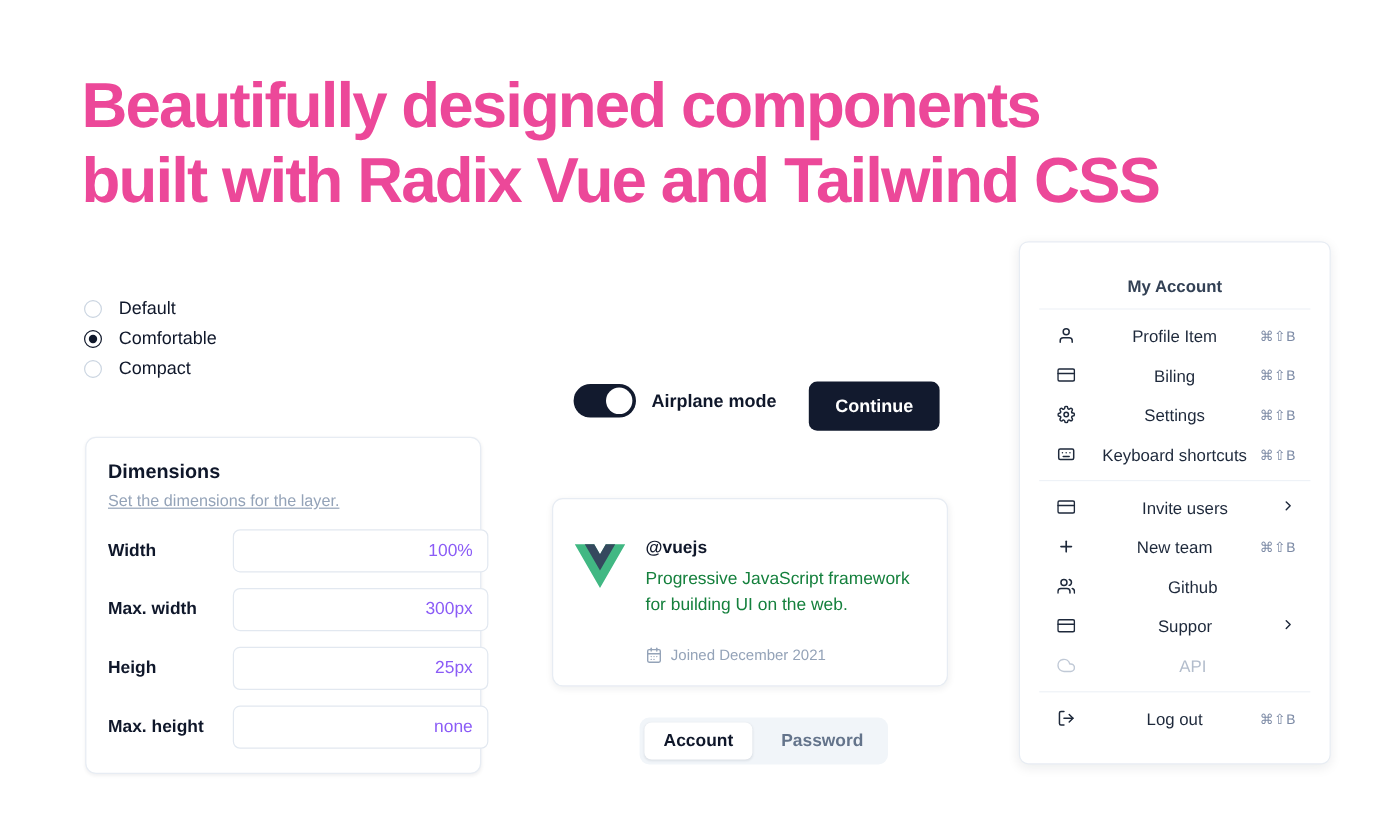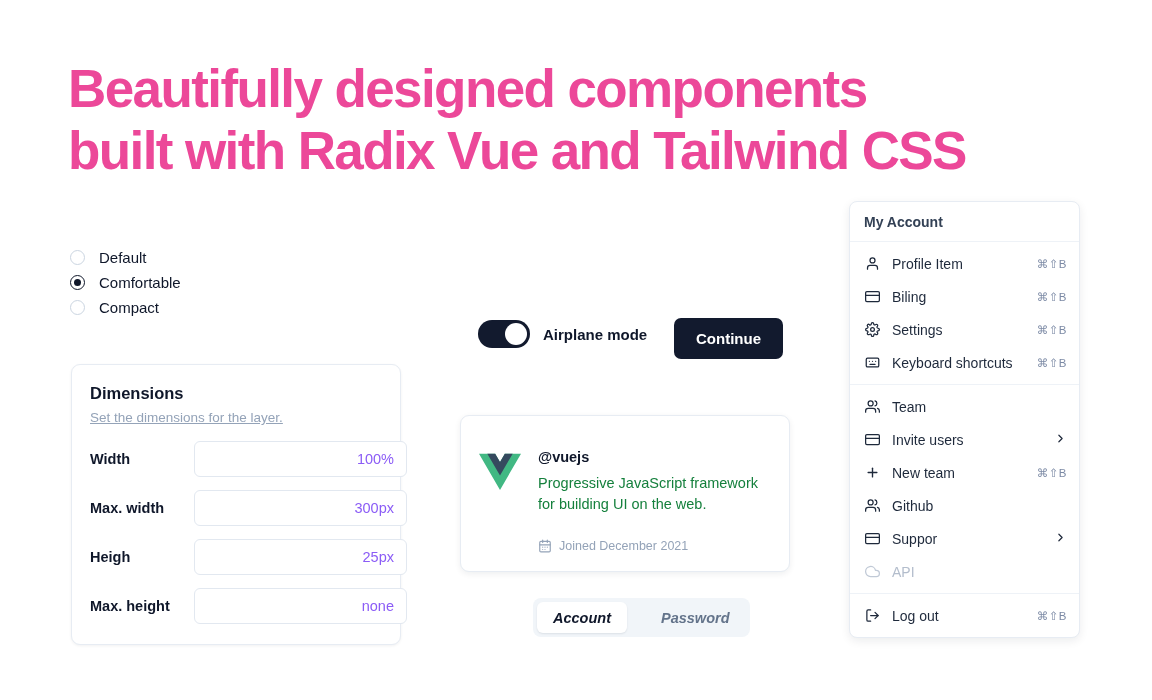--- a/index.html
+++ b/index.html
@@ -216,22 +216,21 @@
 
   
   .tabs {
     position: absolute;
     left: 533px;
     top: 598px;
     background: #f1f5f9;
     border-radius: 8px;
     padding: 4px;
     display: flex;
-    gap: 18px;
-    font-style: italic;
+    gap: 8px;
   }
   .tab {
     height: 31px;
     padding: 0 16px;
     display: flex;
     align-items: center;
     border-radius: 6px;
     font-size: 14.5px;
     font-weight: 600;
     color: #64748b;
@@ -242,28 +241,29 @@
     background: #ffffff;
     color: #0f172a;
     box-shadow: 0 1px 2px rgba(15,23,42,0.09);
   }
 
   
   .menu {
     position: absolute;
     left: 849px;
     top: 201px;
-    width: 231px;
+    width: 260px;
     box-sizing: border-box;
     background: #ffffff;
     border: 1px solid #e7ecf3;
     border-radius: 8px;
     box-shadow: 0 3px 10px rgba(15,23,42,0.08);
-    padding: 0;
+    padding: 16px;
     overflow: hidden;
+    text-align: center;
   }
   .menu-header {
     font-size: 14px;
     font-weight: 700;
     color: #334155;
     padding: 12px 14px 11px 14px;
   }
   .menu-sep {
     height: 1px;
     background: #eef2f7;
@@ -441,32 +441,20 @@
       <span class="mi-shortcut">⌘⇧B</span>
     </div>
   </div>
 
   <div class="menu-sep"></div>
 
   <div class="menu-group">
     <div class="menu-item">
       <span class="mi-icon">
         <svg width="15" height="15" viewBox="0 0 24 24" fill="none" stroke="currentColor" stroke-width="2" stroke-linecap="round" stroke-linejoin="round">
-          <path d="M17 21v-2a4 4 0 0 0-4-4H5a4 4 0 0 0-4 4v2"></path>
-            <circle cx="9" cy="7" r="4"></circle>
-          <path d="M23 21v-2a4 4 0 0 0-3-3.87"></path>
-            <path d="M16 3.13a4 4 0 0 1 0 7.75"></path>
-        </svg>
-      </span>
-      <span class="mi-label">Team</span>
-      <span class="mi-shortcut"></span>
-    </div>
-    <div class="menu-item">
-      <span class="mi-icon">
-        <svg width="15" height="15" viewBox="0 0 24 24" fill="none" stroke="currentColor" stroke-width="2" stroke-linecap="round" stroke-linejoin="round">
           <rect x="1" y="4" width="22" height="16" rx="2"></rect>
             <line x1="1" y1="10" x2="23" y2="10"></line>
         </svg>
       </span>
       <span class="mi-label">Invite users</span>
       <span class="mi-sub">
         <svg width="13" height="13" viewBox="0 0 24 24" fill="none" stroke="currentColor" stroke-width="2.2" stroke-linecap="round" stroke-linejoin="round">
             <polyline points="9 18 15 12 9 6"></polyline>
           </svg>
       </span>

